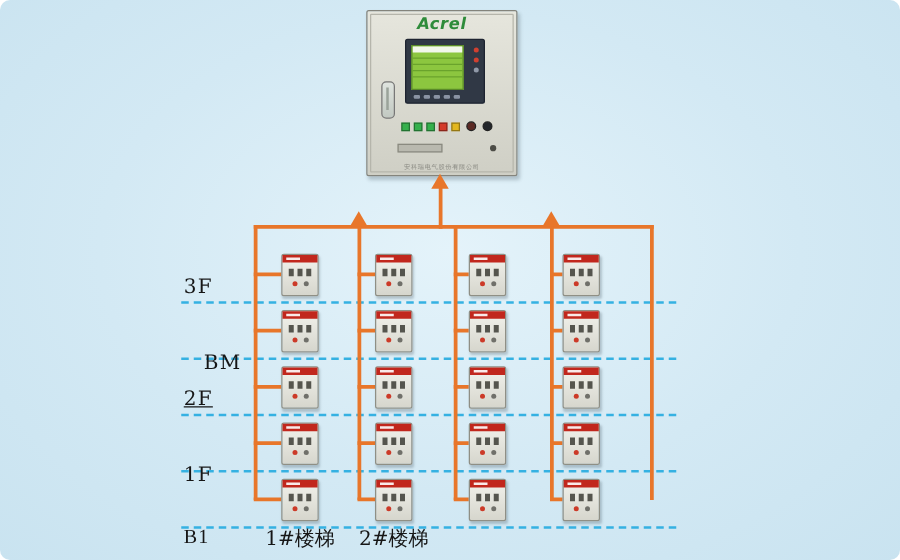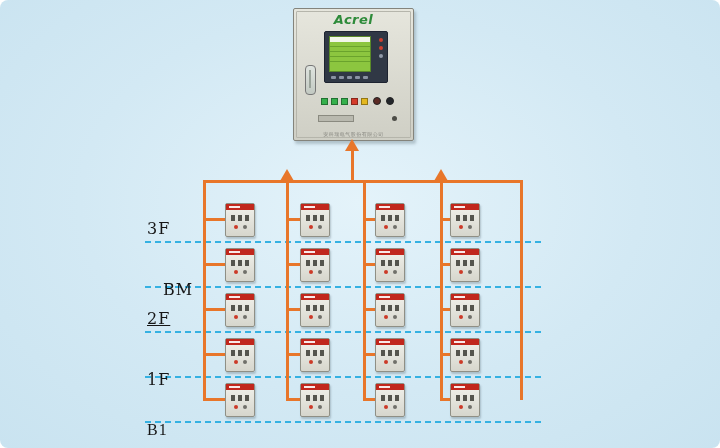--- a/index.html
+++ b/index.html
@@ -371,13 +371,15 @@
       <div class="dev-mid">
         <i></i>
         <i></i>
         <i></i>
       </div>
       <div class="dev-foot">
         <i class="led-red"></i>
         <i class="led-gray"></i>
       </div>
     </div>
+    <div class="stair-label" style="left: 198px; top: 421px;">1#楼梯</div>
+    <div class="stair-label" style="left: 273px; top: 421px;">2#楼梯</div>
   </div>
 
 </body></html>

